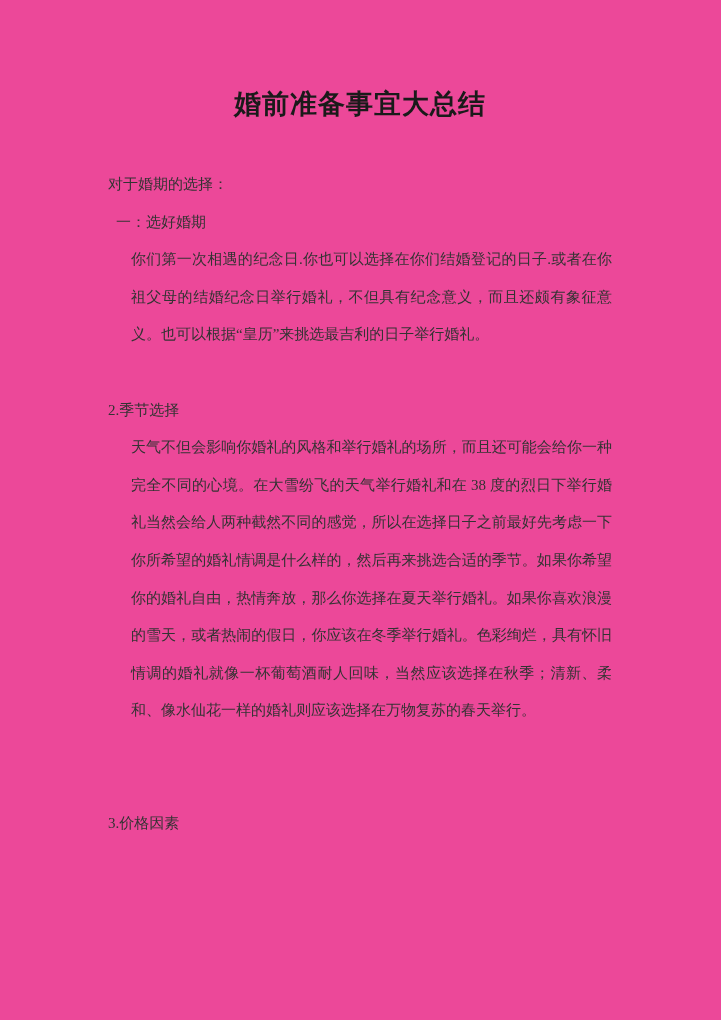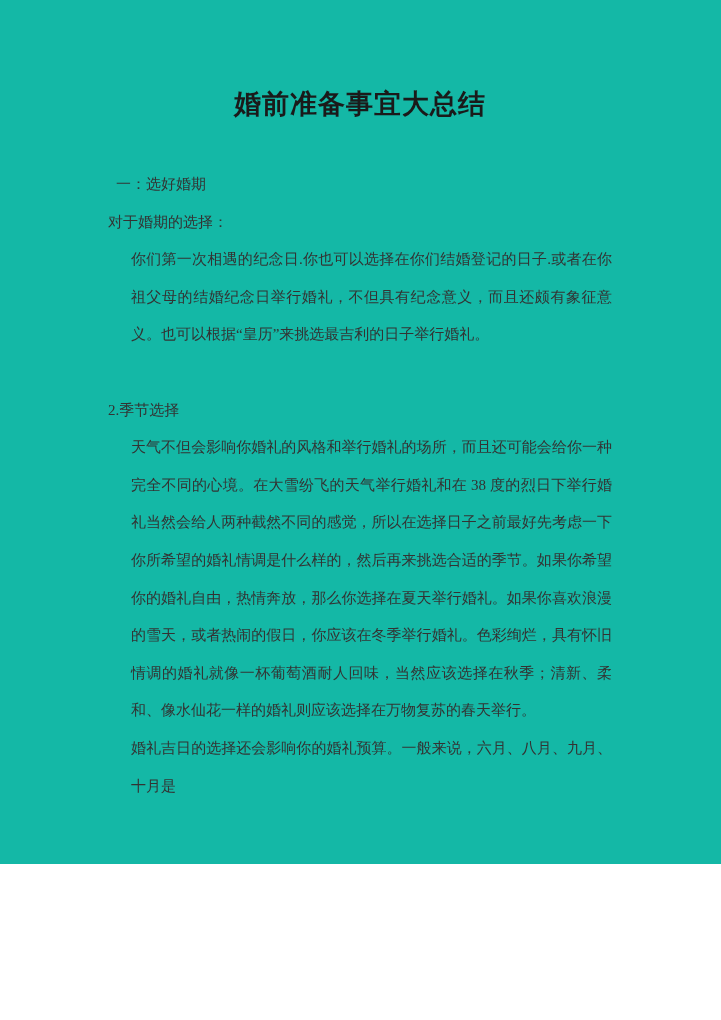--- a/index.html
+++ b/index.html
@@ -3,23 +3,23 @@
 <meta charset="utf-8">
 <style>
   html, body {
     margin: 0;
     padding: 0;
     background: #ffffff;
   }
   .page {
     position: relative;
     width: 721px;
-    height: 864px;
+    height: 1020px;
     margin: 0 auto;
-    background: #14b8a6;
+    background: #ec4899;
     box-sizing: border-box;
     padding: 86px 109px 0 108px;
     overflow: hidden;
     font-family: "Liberation Serif", "DejaVu Serif", serif;
     color: #333333;
   }
   .doc-title {
     margin: 0;
     font-size: 27px;
     line-height: 36px;
@@ -54,29 +54,29 @@
 </style>
 </head>
 <body>
 
 <div class="page">
 
   <h1 class="doc-title">婚前准备事宜大总结</h1>
 
   <div class="content">
 
+    <p class="line">对于婚期的选择：</p>
+
     <p class="line section-heading">一：选好婚期</p>
-
-    <p class="line">对于婚期的选择：</p>
 
 
     <p class="para">你们第一次相遇的纪念日.你也可以选择在你们结婚登记的日子.或者在你祖父母的结婚纪念日举行婚礼，不但具有纪念意义，而且还颇有象征意义。也可以根据“皇历”来挑选最吉利的日子举行婚礼。</p>
 
     <p class="line gap-one">2.季节选择</p>
 
     <p class="para">天气不但会影响你婚礼的风格和举行婚礼的场所，而且还可能会给你一种完全不同的心境。在大雪纷飞的天气举行婚礼和在 38 度的烈日下举行婚礼当然会给人两种截然不同的感觉，所以在选择日子之前最好先考虑一下你所希望的婚礼情调是什么样的，然后再来挑选合适的季节。如果你希望你的婚礼自由，热情奔放，那么你选择在夏天举行婚礼。如果你喜欢浪漫的雪天，或者热闹的假日，你应该在冬季举行婚礼。色彩绚烂，具有怀旧情调的婚礼就像一杯葡萄酒耐人回味，当然应该选择在秋季；清新、柔和、像水仙花一样的婚礼则应该选择在万物复苏的春天举行。</p>
 
+    <p class="line gap-two">3.价格因素</p>
 
-    <p class="para">婚礼吉日的选择还会影响你的婚礼预算。一般来说，六月、八月、九月、十月是</p>
 
   </div>
 
 </div>
 
 </body></html>

